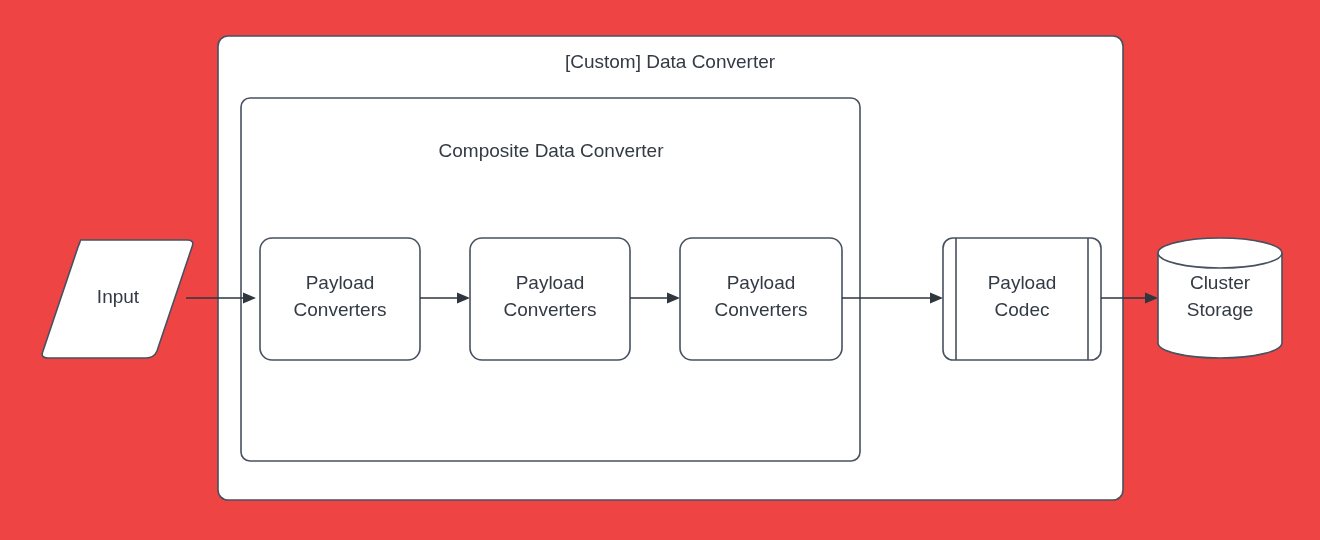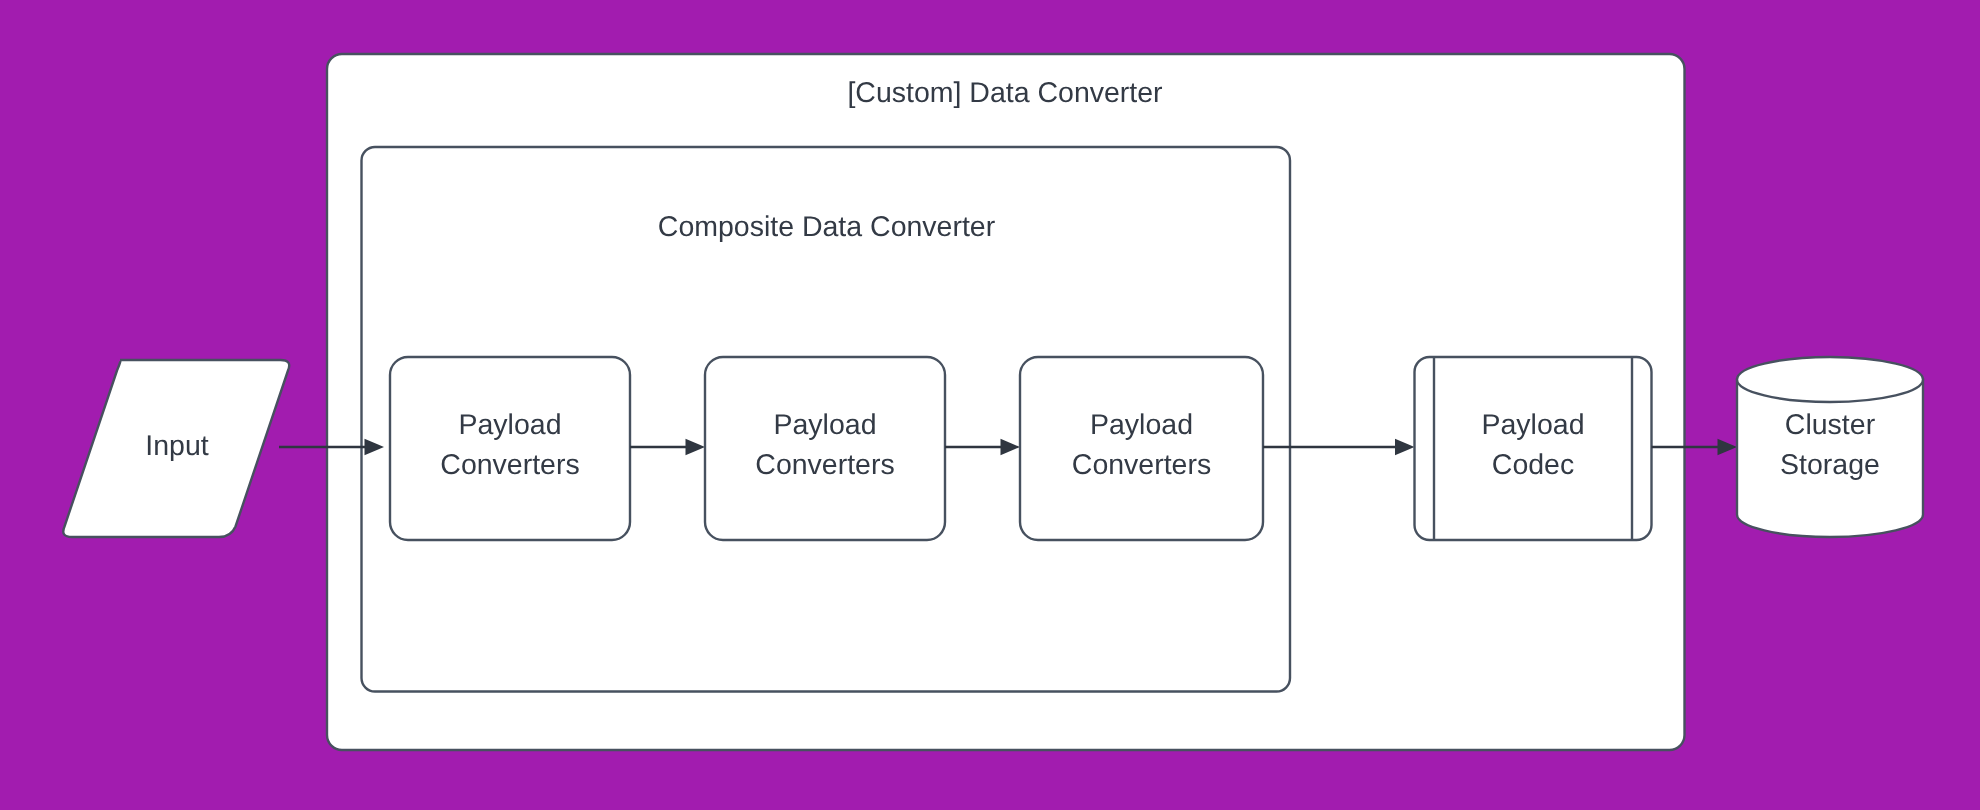--- a/index.html
+++ b/index.html
@@ -10,21 +10,21 @@
   body {
     width: 1320px;
     height: 540px;
     font-family: "Liberation Sans", sans-serif;
     overflow: hidden;
   }
   #diagram-root {
     position: relative;
     width: 1320px;
     height: 540px;
-    background: #a21caf;
+    background: #ef4444;
   }
   #diagram-svg {
     position: absolute;
     top: 0;
     left: 0;
     width: 1320px;
     height: 540px;
   }
   .shape-stroke {
     fill: #ffffff;

